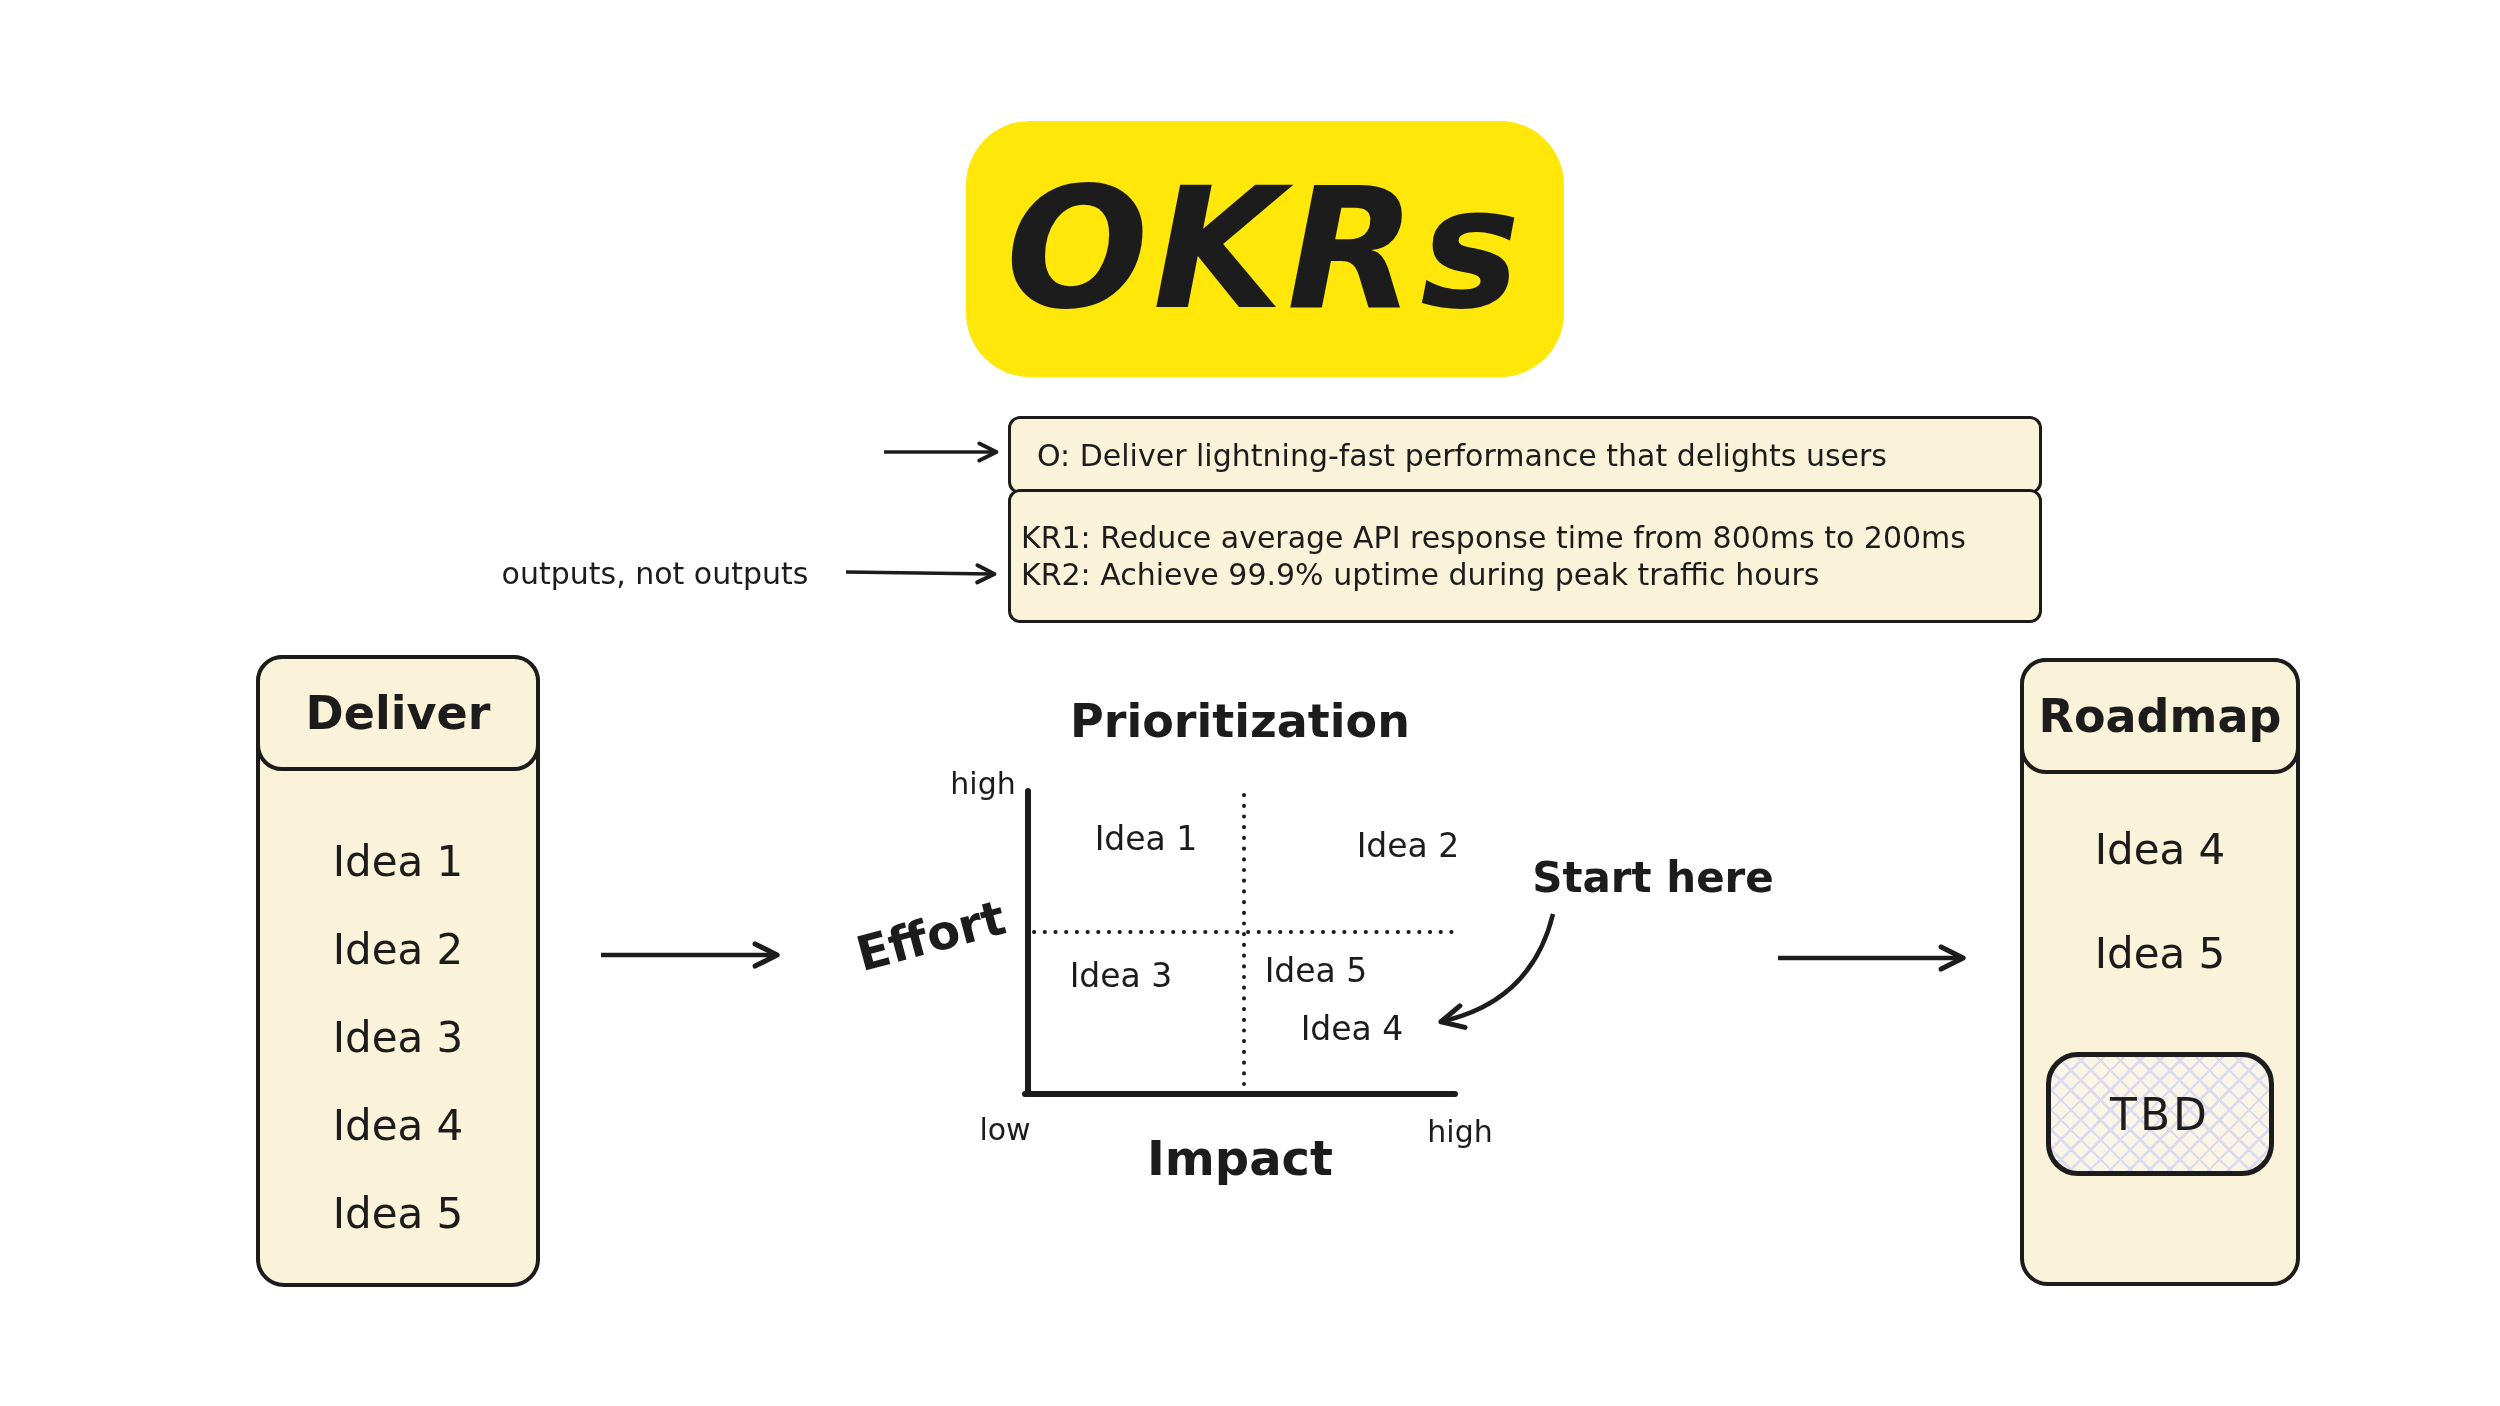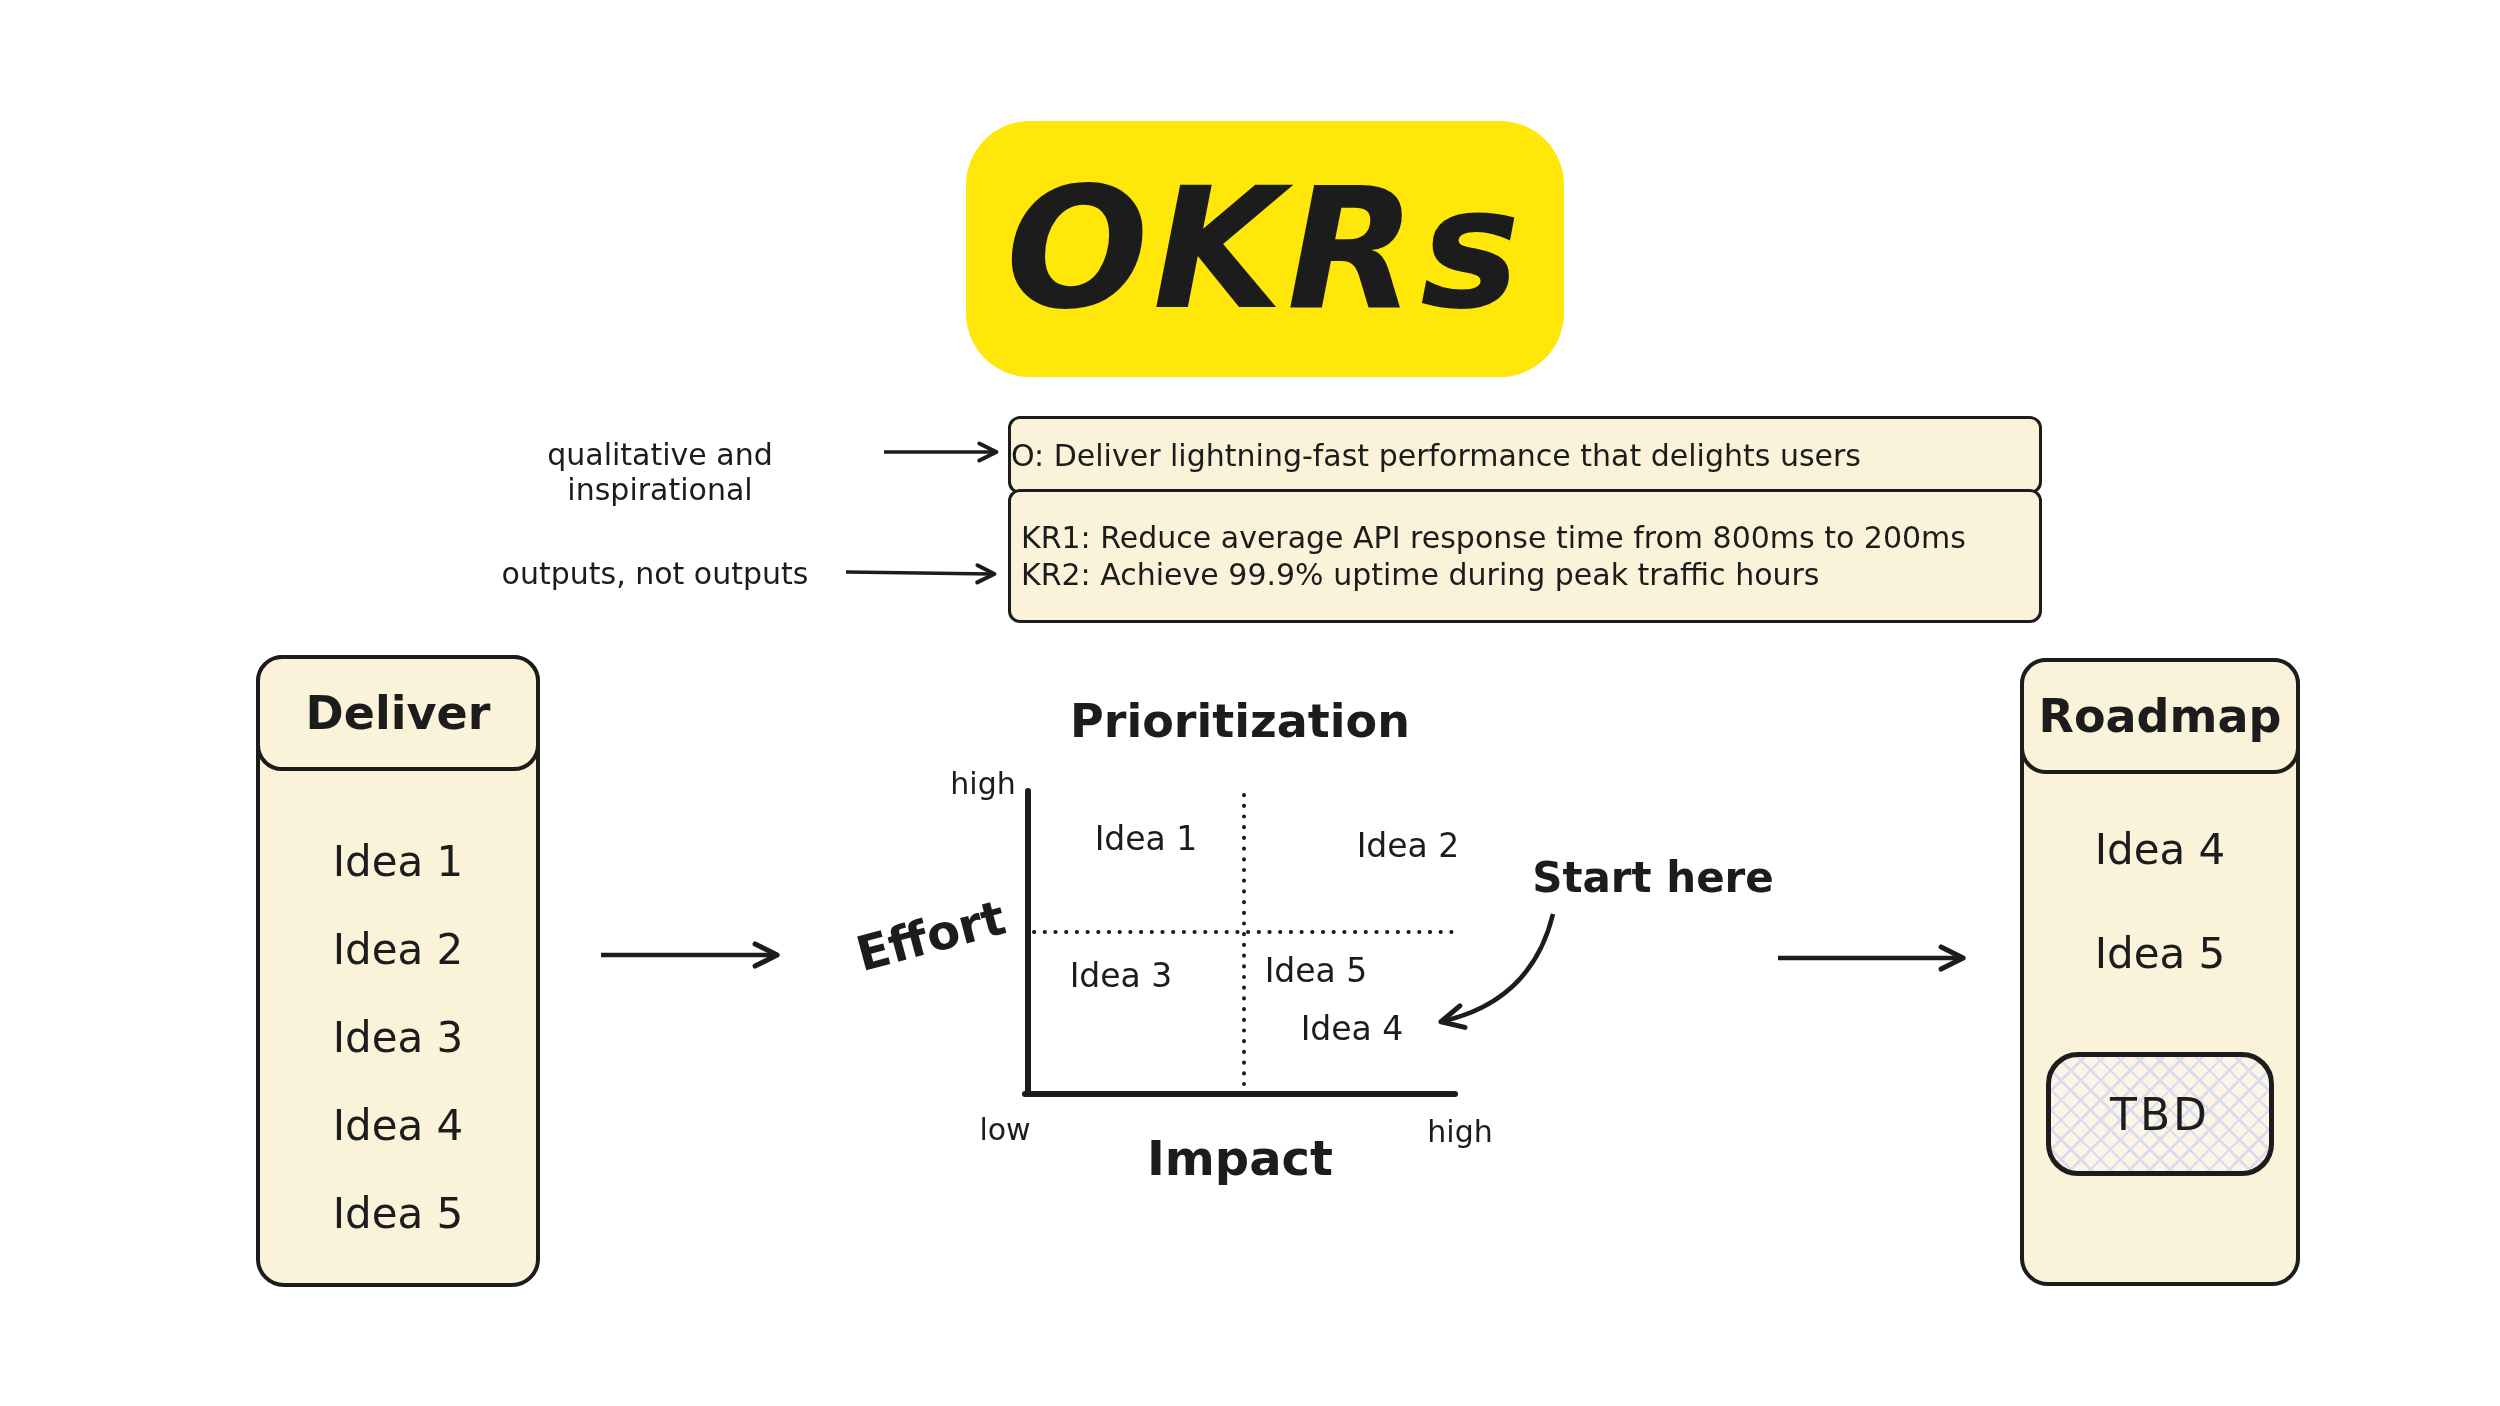--- a/index.html
+++ b/index.html
@@ -32,21 +32,21 @@
 
   
   .card{
     position:absolute;box-sizing:border-box;
     background:var(--cream);
     border:3px solid var(--ink);
     border-radius:12px;
   }
   .obj-card{
     left:1008px;top:416px;width:1034px;height:78px;
-    display:flex;align-items:center;
+    display:flex;align-items:center;padding-left:26px;
     font-size:30px;
   }
   .kr-card{
     left:1008px;top:489px;width:1034px;height:134px;
     display:flex;flex-direction:column;justify-content:center;
     padding-left:10px;font-size:30px;
   }
   .kr-card div{line-height:37px;}
 
   
@@ -131,21 +131,20 @@
     <text x="1121" y="987" font-size="33" text-anchor="middle">Idea 3</text>
     <text x="1316" y="982" font-size="33" text-anchor="middle">Idea 5</text>
     <text x="1352" y="1040" font-size="33" text-anchor="middle">Idea 4</text>
     <text x="1653" y="892" font-size="42" font-weight="600" text-anchor="middle">Start here</text>
   </svg>
 
   <div class="okrs-badge">
     <span>OKRs</span>
   </div>
 
-  <div class="ann ann-obj">qualitative and inspirational</div>
   <div class="ann ann-kr">outputs, not outputs</div>
 
   <div class="card obj-card">
     <span>O: Deliver lightning-fast performance that delights users</span>
   </div>
 
   <div class="card kr-card">
     <div>KR1: Reduce average API response time from 800ms to 200ms</div>
     <div>KR2: Achieve 99.9% uptime during peak traffic hours</div>
   </div>

